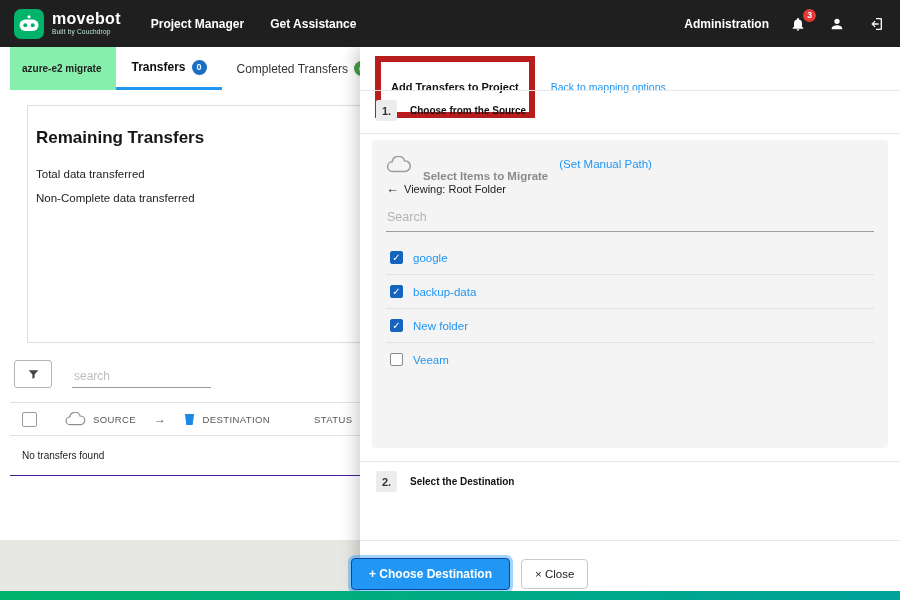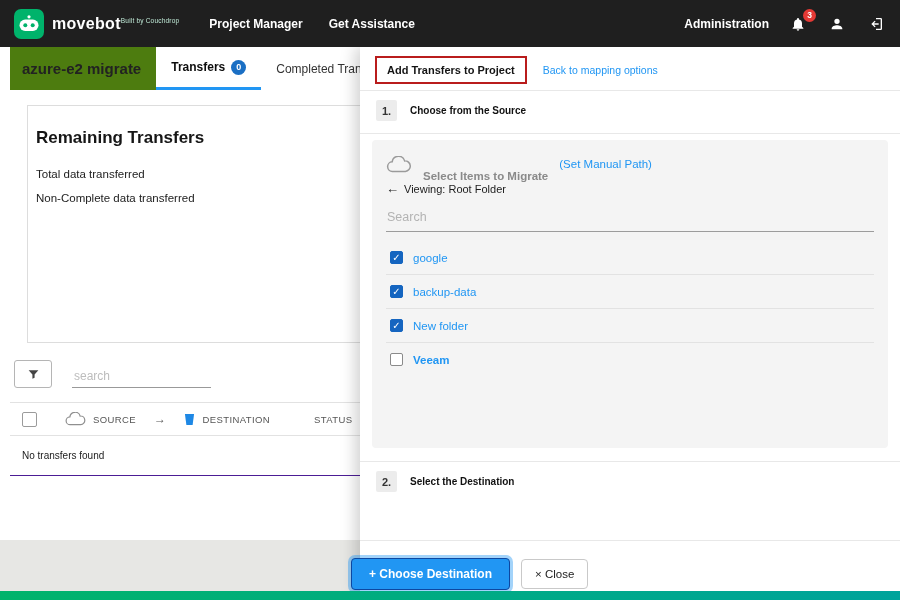--- a/index.html
+++ b/index.html
@@ -2,34 +2,34 @@
 <html><head>
 <meta charset="utf-8">
 <style>
   html,body{margin:0;padding:0;}
   body{width:900px;height:600px;font-family:"Liberation Sans",sans-serif;position:relative;overflow:hidden;background:#fff;}
   .page{position:absolute;inset:0;}
 
   
   .navbar{position:absolute;top:0;left:0;right:0;height:47px;background:#1f1f1f;display:flex;align-items:center;padding:0 14px;box-sizing:border-box;z-index:60;}
   .logo-wrap{display:flex;align-items:center;gap:8px;}
-  .brand-text{display:flex;flex-direction:row;line-height:1;justify-content:center;}
+  .brand-text{display:flex;flex-direction:column;line-height:1;justify-content:center;}
   .brand-name{color:#fff;font-size:16px;font-weight:700;letter-spacing:.3px;}
   .brand-sub{color:#bfe9d6;font-size:6.5px;margin-top:2px;letter-spacing:.2px;}
   .nav-links{display:flex;gap:26px;margin-left:30px;}
   .nav-link{color:#fff;font-size:12px;font-weight:600;cursor:pointer;}
   .nav-right{margin-left:auto;display:flex;align-items:center;gap:19px;}
   .admin-link{color:#fff;font-size:12px;font-weight:600;cursor:pointer;}
   .icon-btn{position:relative;display:flex;align-items:center;justify-content:center;width:20px;height:20px;cursor:pointer;}
   .bell-badge{position:absolute;top:-5px;right:-8px;min-width:13px;height:13px;border-radius:7px;background:#e53935;color:#fff;font-size:8.5px;font-weight:700;display:flex;align-items:center;justify-content:center;padding:0 2px;box-sizing:border-box;}
 
   
   .tabs-row{position:absolute;top:47px;left:0;width:100%;height:43px;background:#fff;display:flex;align-items:stretch;padding-left:10px;box-sizing:border-box;z-index:10;}
   .tab{display:flex;align-items:center;gap:6px;padding:0 15px;font-size:12px;color:#333;cursor:pointer;white-space:nowrap;}
-  .tab-azure{background:#4d7c0f;color:#222;font-weight:700;font-size:15px;padding-left:12px;}
+  .tab-azure{background:#86efac;color:#222;font-weight:700;font-size:10px;padding-left:12px;}
   .tab-active{font-weight:700;color:#0d0d0d;border-bottom:3px solid #2196f3;text-align:center;}
   .badge{min-width:15px;height:15px;border-radius:50%;color:#fff;font-size:9px;display:flex;align-items:center;justify-content:center;font-weight:700;}
   .badge-blue{background:#1a6fc4;}
   .badge-green{background:#43a047;}
 
   
   .summary-card{position:absolute;left:27px;top:105px;width:697px;height:238px;border:1px solid #ddd;background:#fff;box-sizing:border-box;padding:22px 8px;z-index:8;}
   .summary-title{font-size:17px;font-weight:700;color:#161616;margin:0 0 20px;}
   .summary-line{font-size:11.5px;color:#222;margin:0 0 12px;}
 
@@ -48,21 +48,21 @@
   .t-status{margin-left:44px;}
   .t-empty{font-size:10px;color:#222;padding:14px 12px;border-bottom:1px solid #4c1d95;}
 
   
   .footer-gray{position:absolute;left:0;top:540px;width:100%;height:60px;background:#e7e7e4;z-index:5;}
   .teal-bar{position:absolute;left:0;bottom:0;width:100%;height:9px;background:linear-gradient(90deg,#00b36b,#00a39b);z-index:55;}
 
   
   .panel{position:absolute;left:360px;top:47px;right:0;bottom:7px;background:#fff;z-index:40;box-shadow:-5px 0 14px rgba(0,0,0,.18);}
   .panel-header{position:absolute;top:9px;left:15px;right:16px;display:flex;align-items:center;gap:16px;}
-  .panel-title-box{border:2px solid #b91c1c;padding:6px 10px;font-size:11px;font-weight:700;color:#141414;background:#fff;}
+  .panel-title-box{border:6px solid #b91c1c;padding:19px 10px;font-size:11px;font-weight:700;color:#141414;background:#fff;}
   .back-link{font-size:10.5px;color:#2196f3;cursor:pointer;}
   .p-hr{position:absolute;left:0;right:0;border-top:1px solid #e8e8e8;height:0;}
   .hr1{top:43px;}
   .hr2{top:86px;}
   .hr3{top:414px;}
   .hr4{top:493px;}
   .step-row{position:absolute;left:16px;display:flex;align-items:center;gap:13px;}
   .step1{top:53px;}
   .step2{top:424px;}
   .step-num{width:21px;height:21px;background:#ececec;font-size:11px;font-weight:700;display:flex;align-items:center;justify-content:center;color:#333;border-radius:2px;}
@@ -72,21 +72,21 @@
   .source-card{position:absolute;top:93px;left:12px;right:12px;height:308px;background:#f4f4f4;border-radius:4px;padding:10px 14px;box-sizing:border-box;}
   .sc-row1{display:flex;align-items:center;gap:11px;height:28px;}
   .sc-select-label{font-size:11.5px;font-weight:700;color:#8a8a8a;margin-top:24px;}
   .sc-manual-link{font-size:11.5px;color:#2196f3;cursor:pointer;}
   .sc-viewing{display:flex;align-items:center;gap:5px;font-size:11px;color:#1c1c1c;margin:3px 0 7px;cursor:pointer;}
   .sc-viewing .arr{font-size:13px;font-weight:700;}
   .sc-search{width:100%;box-sizing:border-box;border:none;border-bottom:1px solid #9c9c9c;background:transparent;font-size:12.5px;padding:7px 1px;outline:none;color:#444;}
   .sc-search::placeholder{color:#b3b3b3;}
   .src-list{margin-top:9px;}
   .src-item{display:flex;align-items:center;gap:10px;padding:10px 4px;border-bottom:1px solid #e2e2e2;cursor:pointer;}
-  .src-item:last-child{border-bottom:none;font-weight:bold;}
+  .src-item:last-child{border-bottom:none;}
   .cb{width:13px;height:13px;border:1px solid #8a8a8a;border-radius:2px;background:#fff;display:flex;align-items:center;justify-content:center;font-size:10px;line-height:1;color:#fff;box-sizing:border-box;}
   .cb.checked{background:#1565c0;border-color:#1565c0;}
   .item-label{font-size:11.5px;color:#2196f3;}
 
   
   .panel-footer{position:absolute;bottom:3px;left:-9px;display:flex;gap:11px;align-items:center;margin-top:29px;}
   .btn-primary{background:#2196f3;color:#fff;font-size:12px;font-weight:700;padding:8px 17px;border-radius:4px;border:1px solid #0d47a1;box-shadow:0 0 0 3px rgba(33,150,243,.42);cursor:pointer;font-family:"Liberation Sans",sans-serif;}
   .btn-secondary{background:#fff;color:#222;font-size:11.5px;padding:8px 13px;border-radius:4px;border:1px solid #c9c9c9;cursor:pointer;font-family:"Liberation Sans",sans-serif;}
 </style>
 </head>

